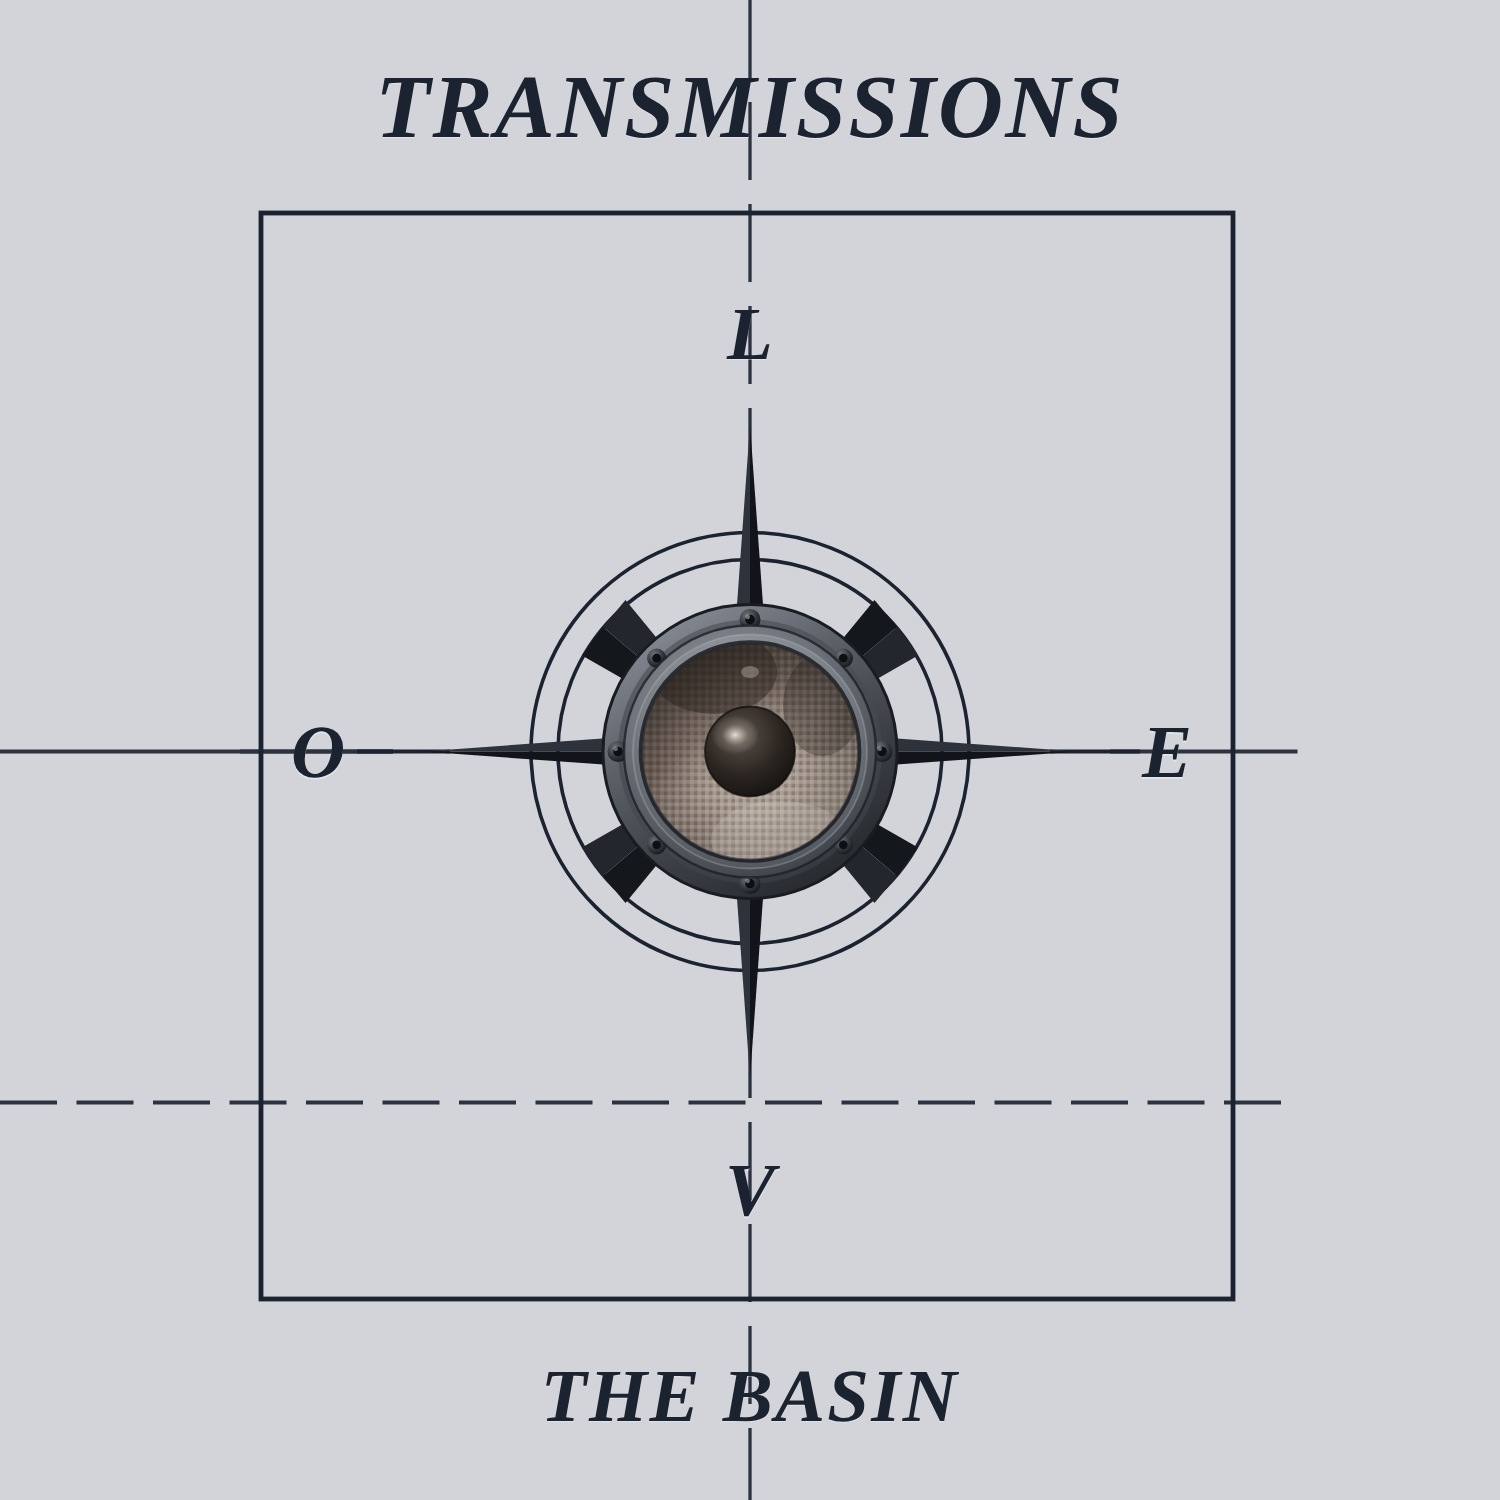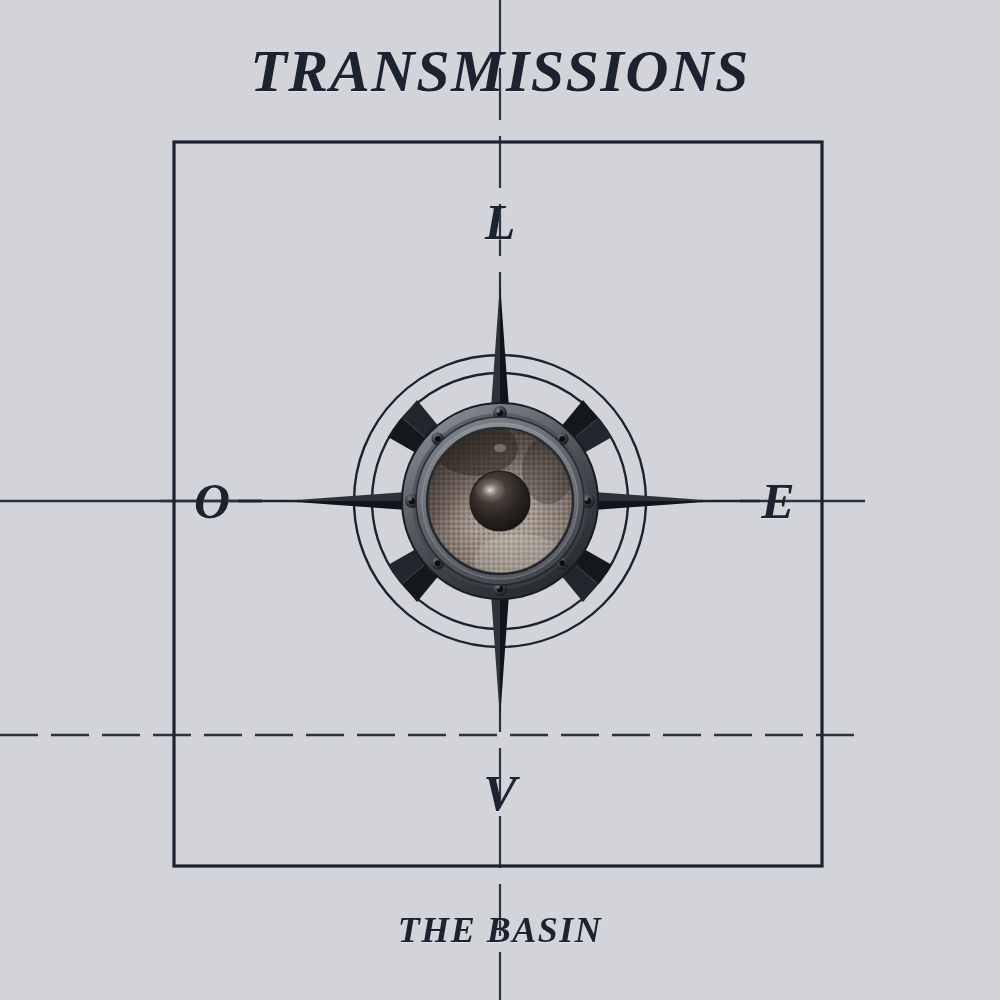--- a/index.html
+++ b/index.html
@@ -43,21 +43,21 @@
   }
   #title-text {
     left: 500px;
     top: 71px;
     font-size: 60px;
     letter-spacing: 1.5px;
   }
   #artist-text {
     left: 500px;
     top: 930px;
-    font-size: 36px;
+    font-size: 50px;
     letter-spacing: 1.5px;
   }
   .cardinal {
     font-size: 50px;
     font-weight: 700;
     font-style: italic;
   }
   #cardinal-n { left: 500px; top: 222px; }
   #cardinal-w { left: 212px; top: 501px; }
   #cardinal-e { left: 778px; top: 501px; }

